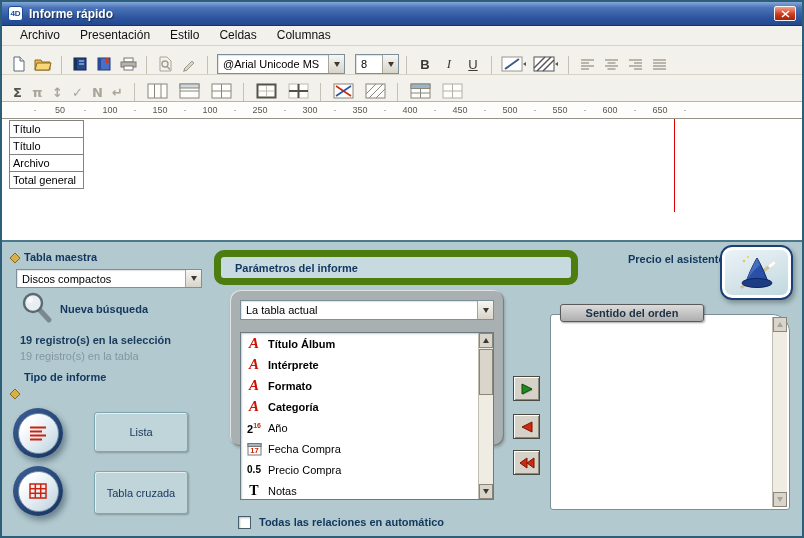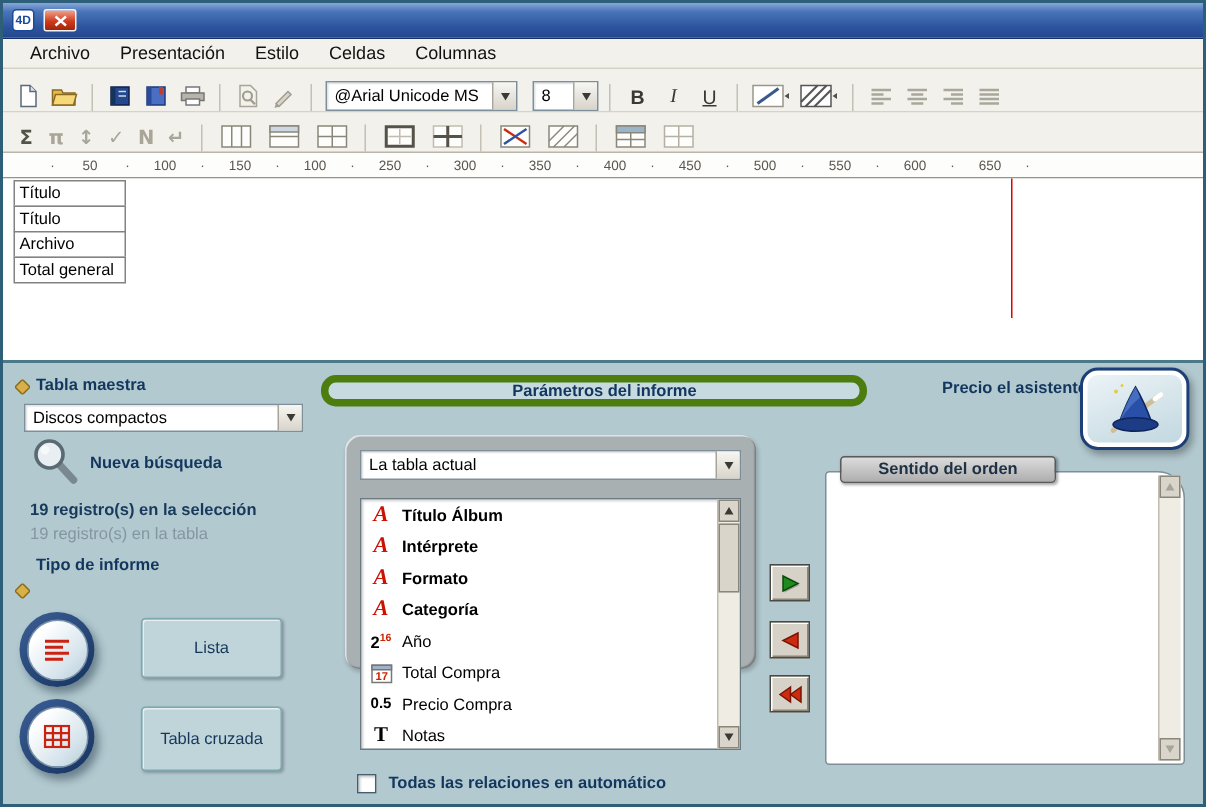--- a/index.html
+++ b/index.html
@@ -59,21 +59,21 @@
   .p-label{position:absolute;font-weight:bold;color:#12365e;white-space:nowrap;}
   .bullet{position:absolute;width:10px;height:10px;}
   .p-combo{position:absolute;}
   .count1{position:absolute;font-weight:bold;color:#17395c;white-space:nowrap;}
   .count2{position:absolute;color:#8496a0;white-space:nowrap;}
 
   .rbtn{position:absolute;left:11px;width:50px;height:50px;border-radius:50%;background:linear-gradient(140deg,#3c5f96,#16335e);box-shadow:3px 4px 6px rgba(20,40,60,.45);display:flex;align-items:center;justify-content:center;}
   .rin{width:41px;height:41px;border-radius:50%;background:linear-gradient(135deg,#ffffff 20%,#d6e4ec 70%,#b8cdd8);border:1px solid #7a92a8;display:flex;align-items:center;justify-content:center;}
   .plate{position:absolute;left:92px;width:94px;background:#c0d5da;border:1px solid #7fa7b2;border-radius:3px;box-shadow:inset 1px 1px 0 rgba(255,255,255,.6),1px 1px 2px rgba(0,0,0,.25);display:flex;align-items:center;justify-content:center;color:#15365a;}
 
-  .pill{position:absolute;left:212px;top:8px;width:364px;height:21px;border-radius:10px;background:#c6dadf;border:5px solid #4d7c0f;font-weight:bold;color:#12365e;display:flex;align-items:center;padding-left:14px;justify-content:center;}
+  .pill{position:absolute;left:212px;top:8px;width:364px;height:35px;border-radius:10px;background:#c6dadf;border:7px solid #4d7c0f;font-weight:bold;color:#12365e;display:flex;align-items:center;padding-left:14px;}
   .wizard{position:absolute;left:718px;top:3px;width:73px;height:55px;border-radius:12px;border:2px solid #1c3f77;background:linear-gradient(160deg,#eef5f8,#bfd6de);box-shadow:inset 0 0 0 3px #ffffff,2px 3px 5px rgba(0,0,0,.3);display:flex;align-items:center;justify-content:center;}
 
   .card{position:absolute;left:228px;top:48px;width:274px;height:156px;background:#a9b0b2;border-radius:10px;box-shadow:inset 1px 1px 0 rgba(255,255,255,.65),inset -1px -1px 1px rgba(0,0,0,.3),1px 2px 3px rgba(0,0,0,.2);}
   .fieldlist{position:absolute;left:10px;top:42px;width:254px;height:168px;background:#fff;border:1px solid #6a7a82;box-shadow:inset 1px 1px 2px rgba(0,0,0,.2);}
   .flitems{position:absolute;left:0;top:0;right:15px;bottom:0;overflow:hidden;}
   .fld{height:21px;display:flex;align-items:center;gap:5px;padding-left:4px;color:#000;}
   .fld.bold .lbl{font-weight:bold;}
   .fico{width:18px;text-align:center;flex:none;line-height:0;}
   .fi-alpha{font-family:"Liberation Serif",serif;font-style:italic;font-weight:bold;color:#cc1100;font-size:15px;line-height:15px;}
   .fi-int{font-weight:bold;font-size:11px;line-height:11px;color:#000;}
@@ -94,20 +94,21 @@
 
   .chk{position:absolute;left:236px;top:274px;width:13px;height:13px;background:#fff;border:1px solid #44606e;box-shadow:inset 1px 1px 2px rgba(0,0,0,.25);}
 </style>
 </head>
 <body>
 
 <div class="window">
 
   <div class="titlebar">
     <span class="app-logo">4D</span>
+    <span class="wtitle">Informe rápido</span>
     <span class="close-btn">
       <svg width="9" height="8" viewBox="0 0 9 8">
           <path d="M1,1 L8,7 M8,1 L1,7" stroke="#fff" stroke-width="1.6"></path>
         </svg>
     </span>
   </div>
 
   <div class="menubar">
       <div class="menu-item">Archivo</div>
       <div class="menu-item">Presentación</div>
@@ -484,21 +485,21 @@
             <div class="fld">
               <span class="fico"><span class="fi-int">2<sup>16</sup></span></span>
               <span class="lbl">Año</span>
             </div>
             <div class="fld">
               <span class="fico"><svg width="15" height="14" viewBox="0 0 15 14">
                   <rect x="1" y="1.5" width="13" height="11.5" fill="#fff" stroke="#777"></rect>
                   <rect x="1" y="1.5" width="13" height="3" fill="#9db4c8" stroke="#777"></rect>
                   <text x="7.5" y="11" font-size="7.5" text-anchor="middle" fill="#cc2200" font-weight="bold" font-family="Liberation Sans, sans-serif">17</text>
                 </svg></span>
-              <span class="lbl">Total Compra</span>
+              <span class="lbl">Fecha Compra</span>
             </div>
             <div class="fld">
               <span class="fico"><span class="fi-real">0.5</span></span>
               <span class="lbl">Precio Compra</span>
             </div>
             <div class="fld">
               <span class="fico"><span class="fi-text">T</span></span>
               <span class="lbl">Notas</span>
             </div>
           </div>

